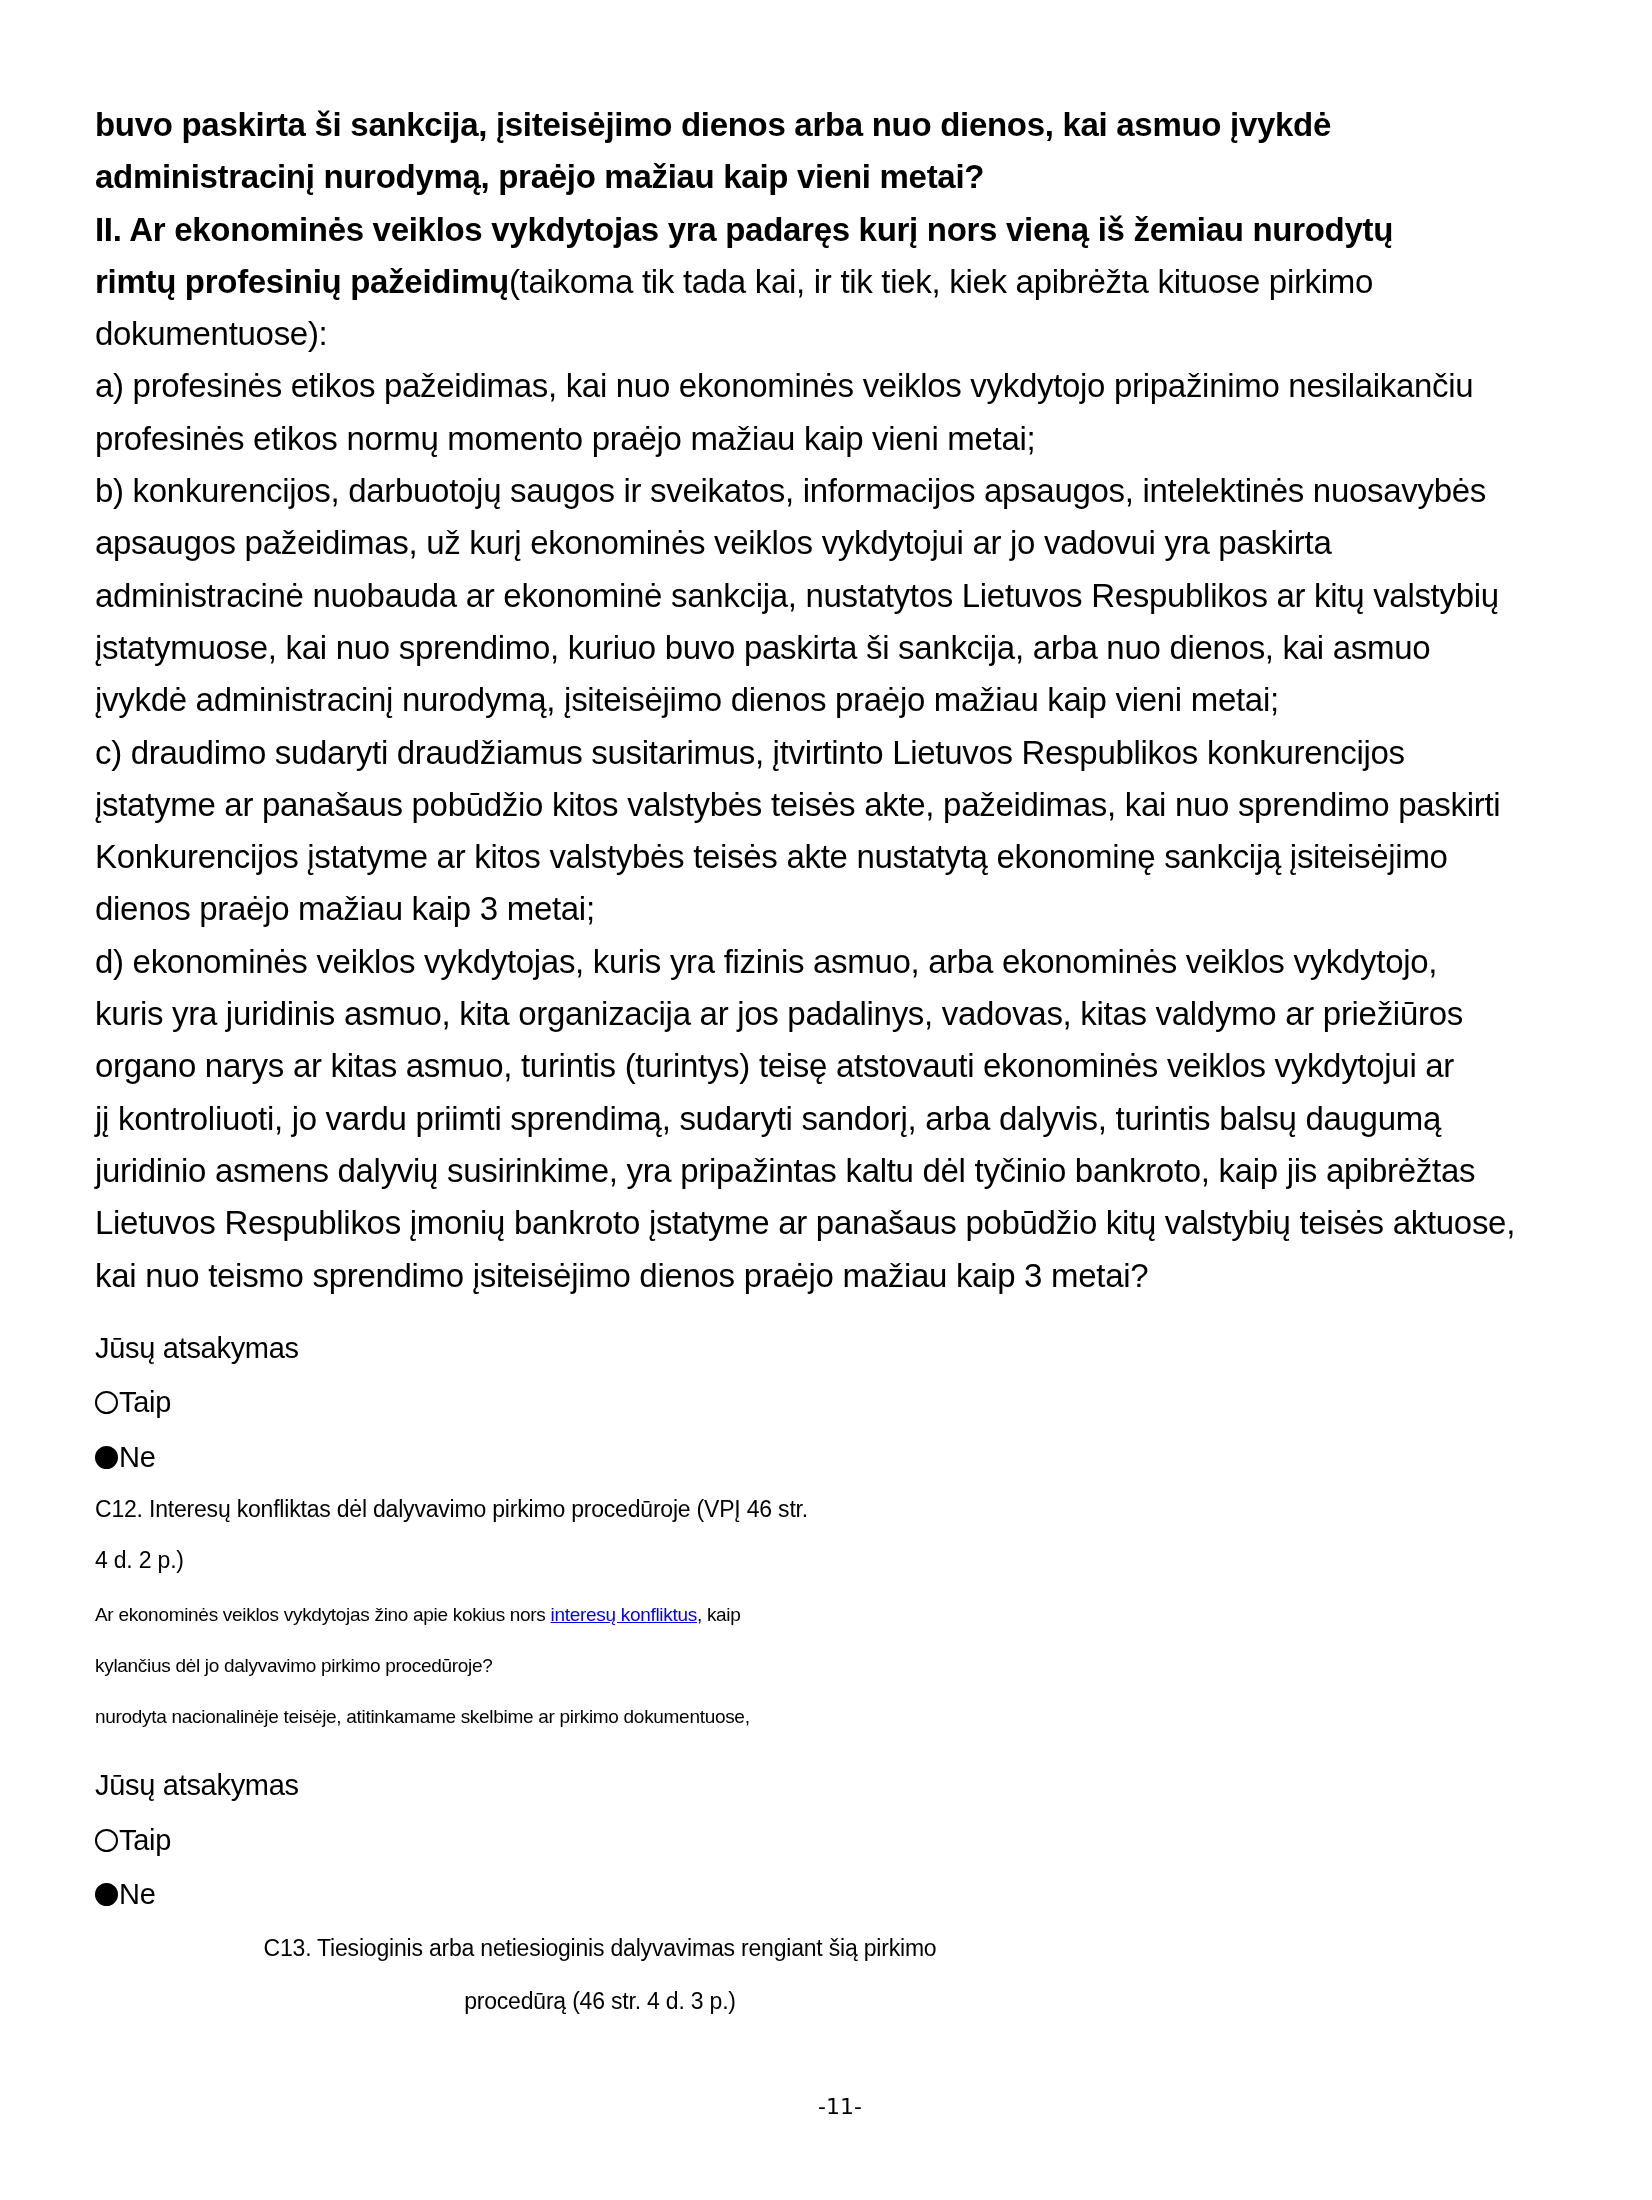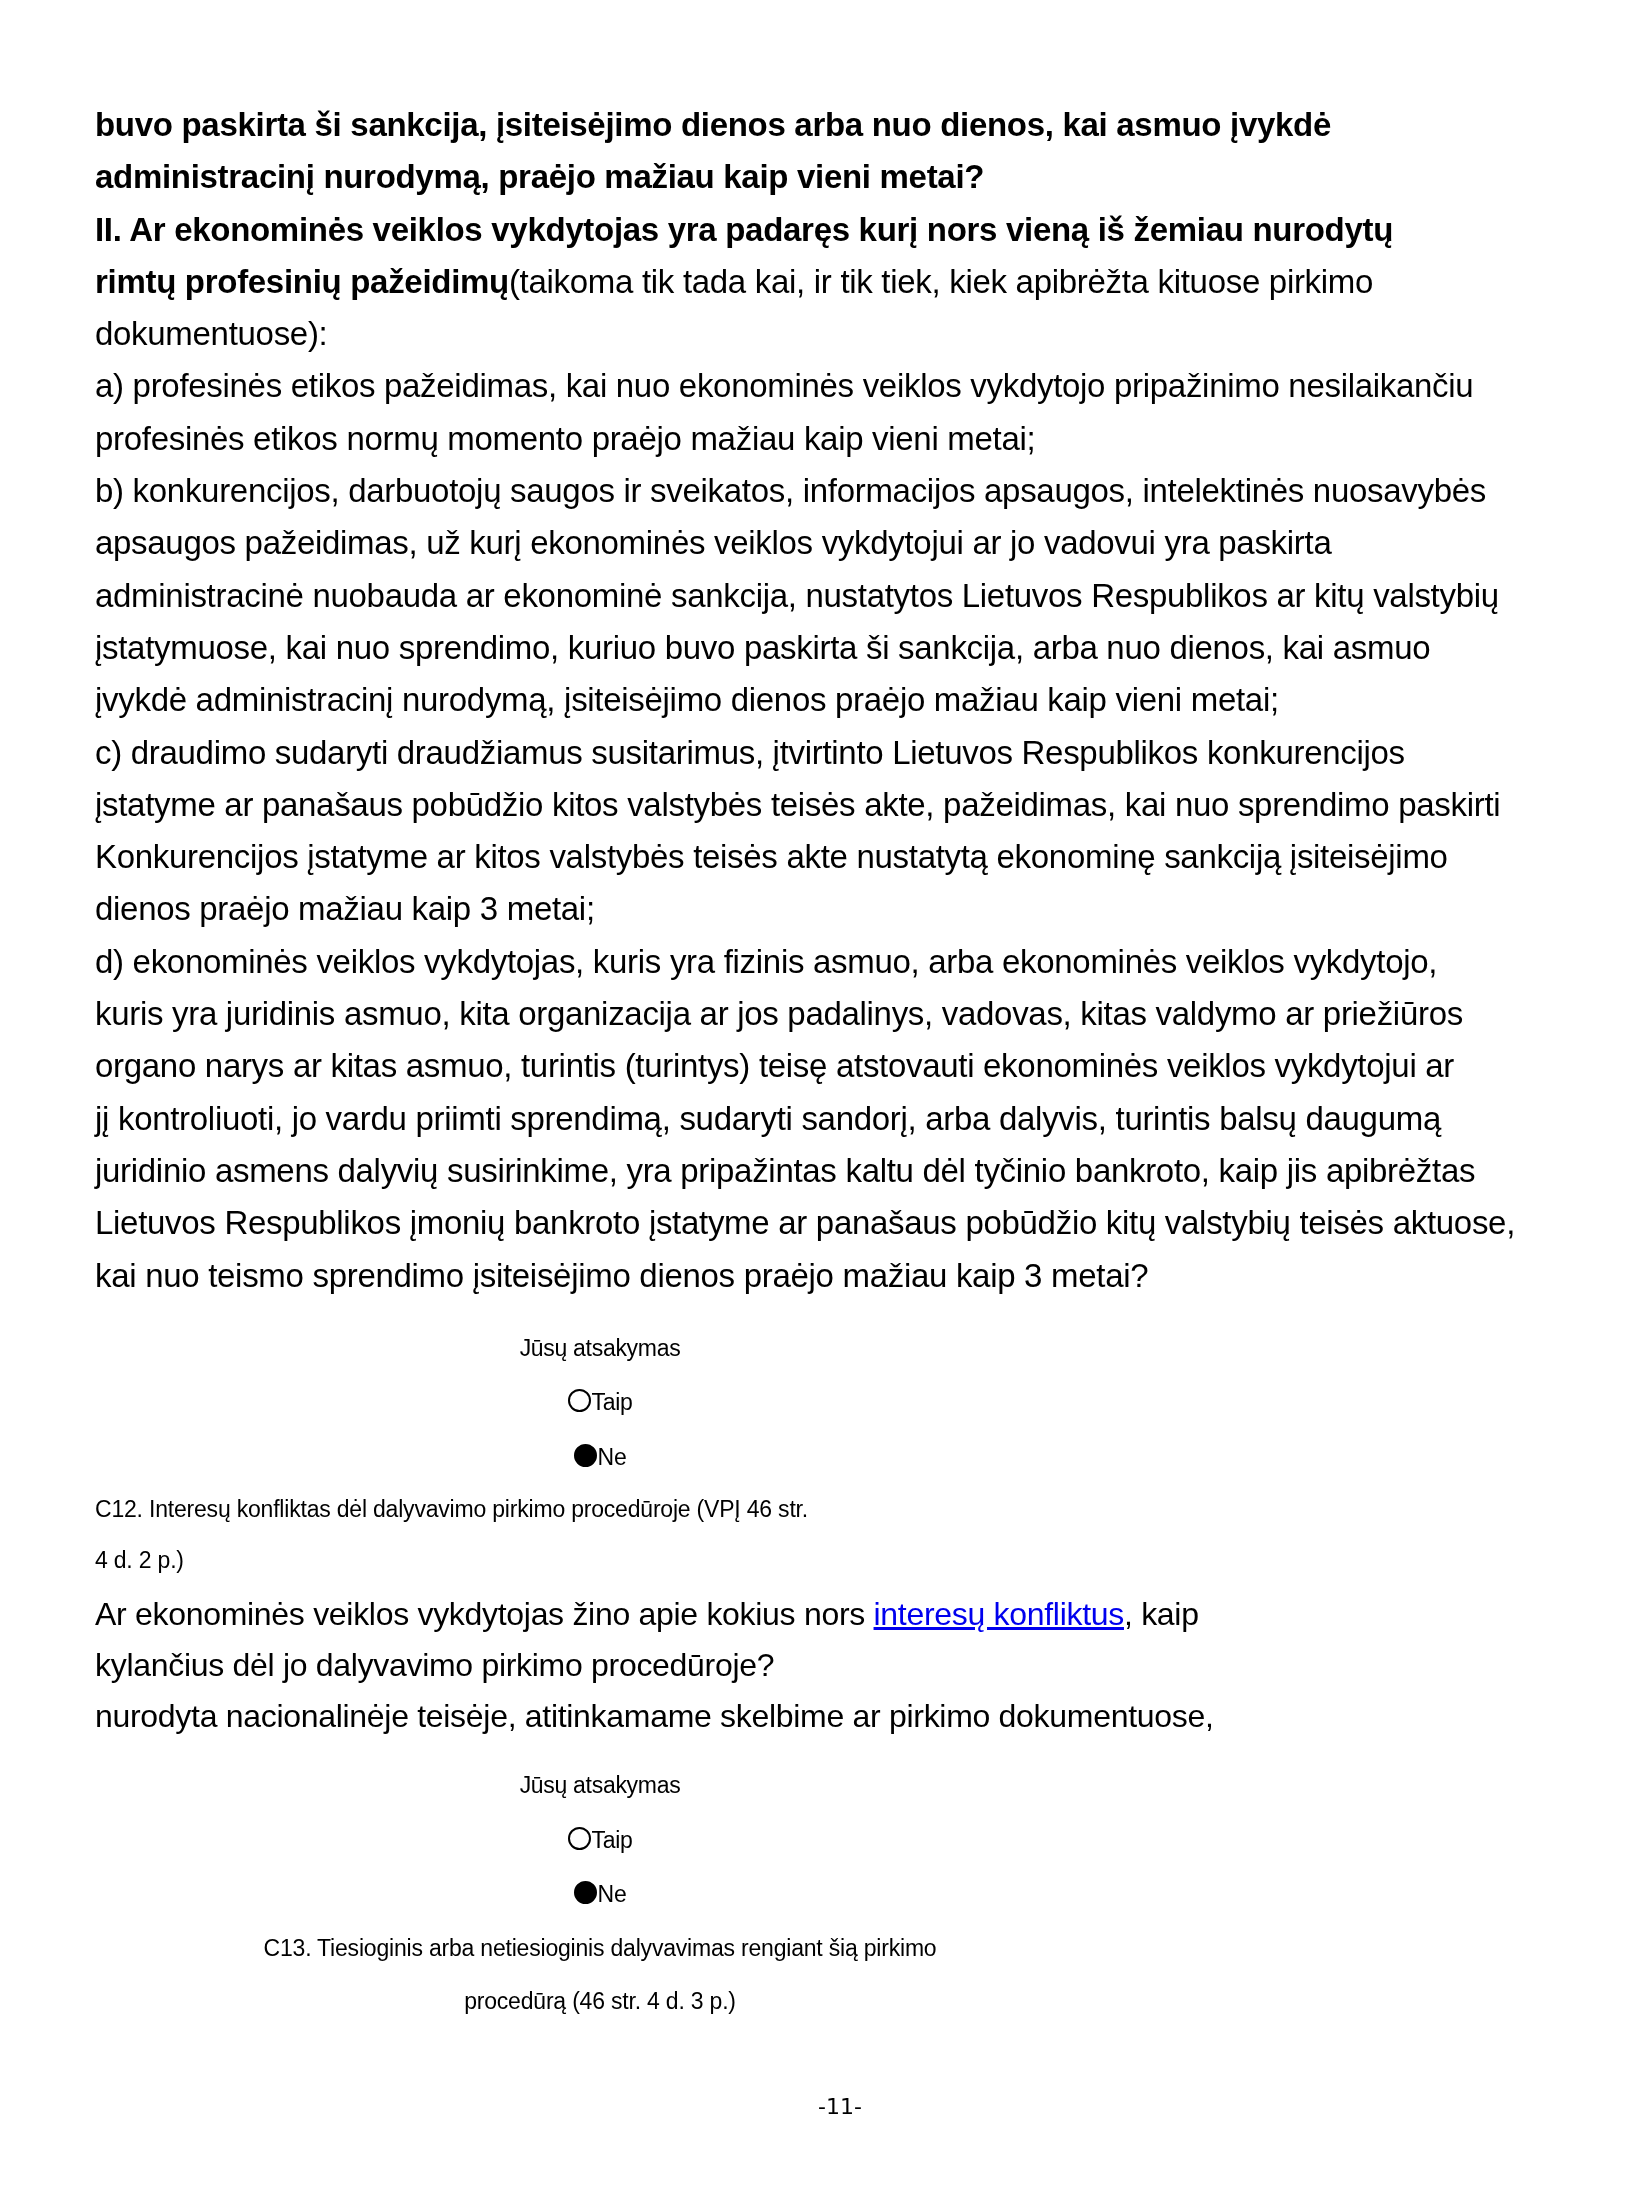--- a/index.html
+++ b/index.html
@@ -26,25 +26,24 @@
     font-size: 33px;
     line-height: 52.3px;
     letter-spacing: -0.3px;
     white-space: nowrap;
   }
   .bold { font-weight: 700; }
   .answer-block {
     margin-top: 19px;
   }
   .answer-block .ans-line {
-    font-size: 23px;
+    font-size: 29px;
     line-height: 54.5px;
     letter-spacing: -0.3px;
     white-space: nowrap;
-    text-align: center;
   }
   .radio {
     display: inline-block;
     width: 23px;
     height: 23px;
     border: 2px solid #000000;
     border-radius: 50%;
     box-sizing: border-box;
     vertical-align: -2px;
     margin-right: 1px;
@@ -52,21 +51,21 @@
   .radio.checked { background: #000000; }
   .section-heading .line {
     font-size: 23px;
     font-weight: 400;
     line-height: 51px;
     letter-spacing: -0.2px;
   }
   .c12-heading { margin-top: 0; }
   .c12-question { margin-top: 3px; }
   .c12-question .line {
-    font-size: 32px;
+    font-size: 19px;
     line-height: 51px;
     letter-spacing: -0.3px;
   }
   .answer-block2 { margin-top: 16px; }
   .c13-heading { margin-top: 0; text-align: center; }
   .c13-heading .line { line-height: 53px; }
   a.doclink {
     color: #0000ee;
     text-decoration: underline;
     cursor: pointer;

